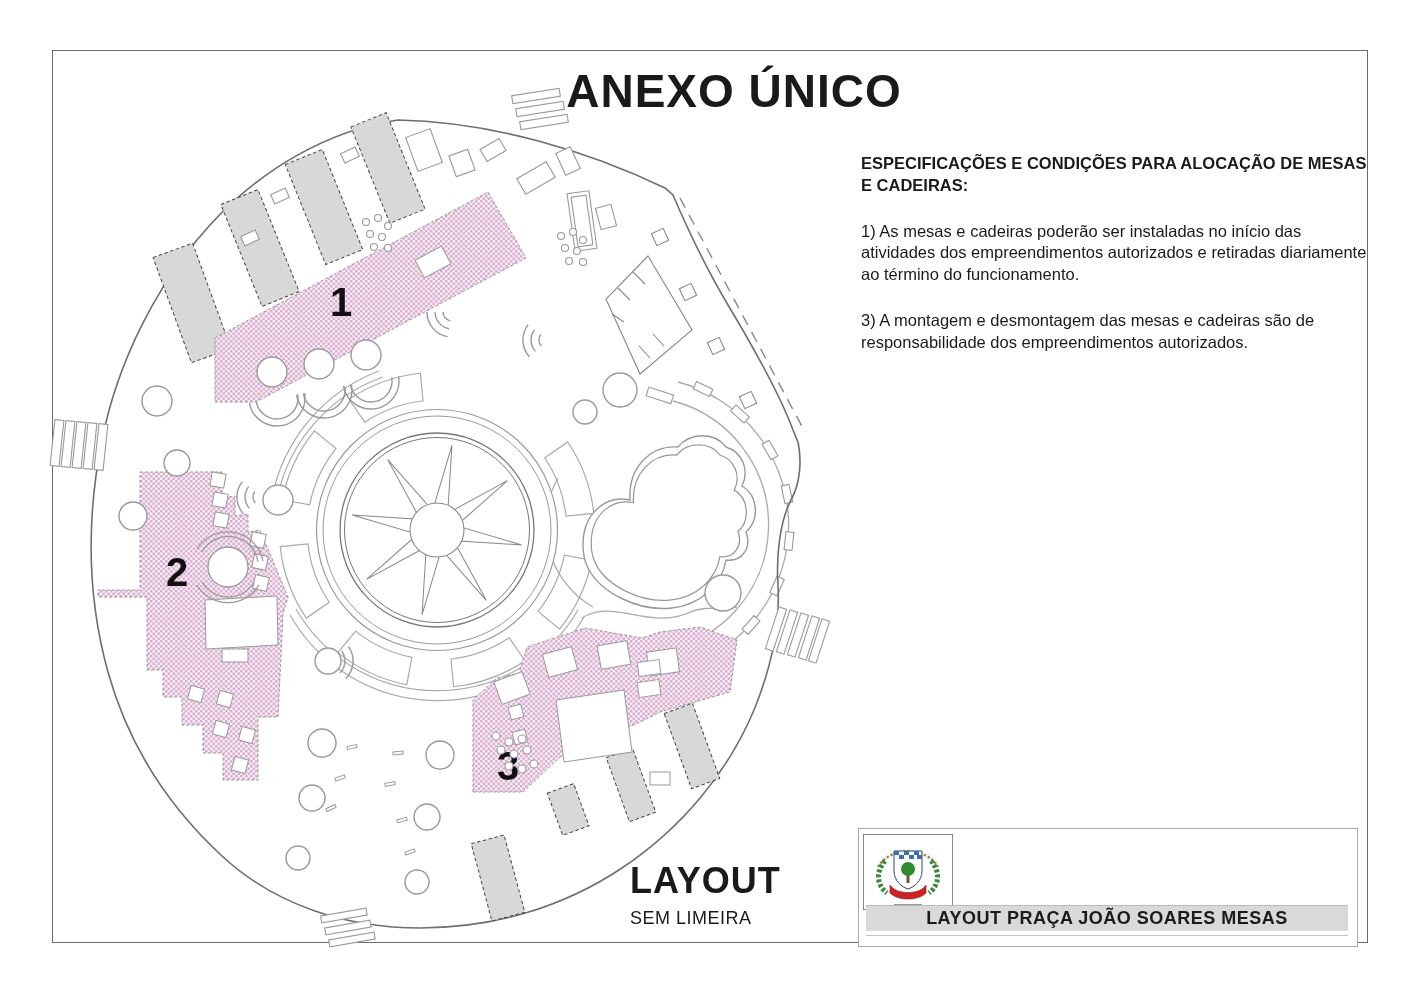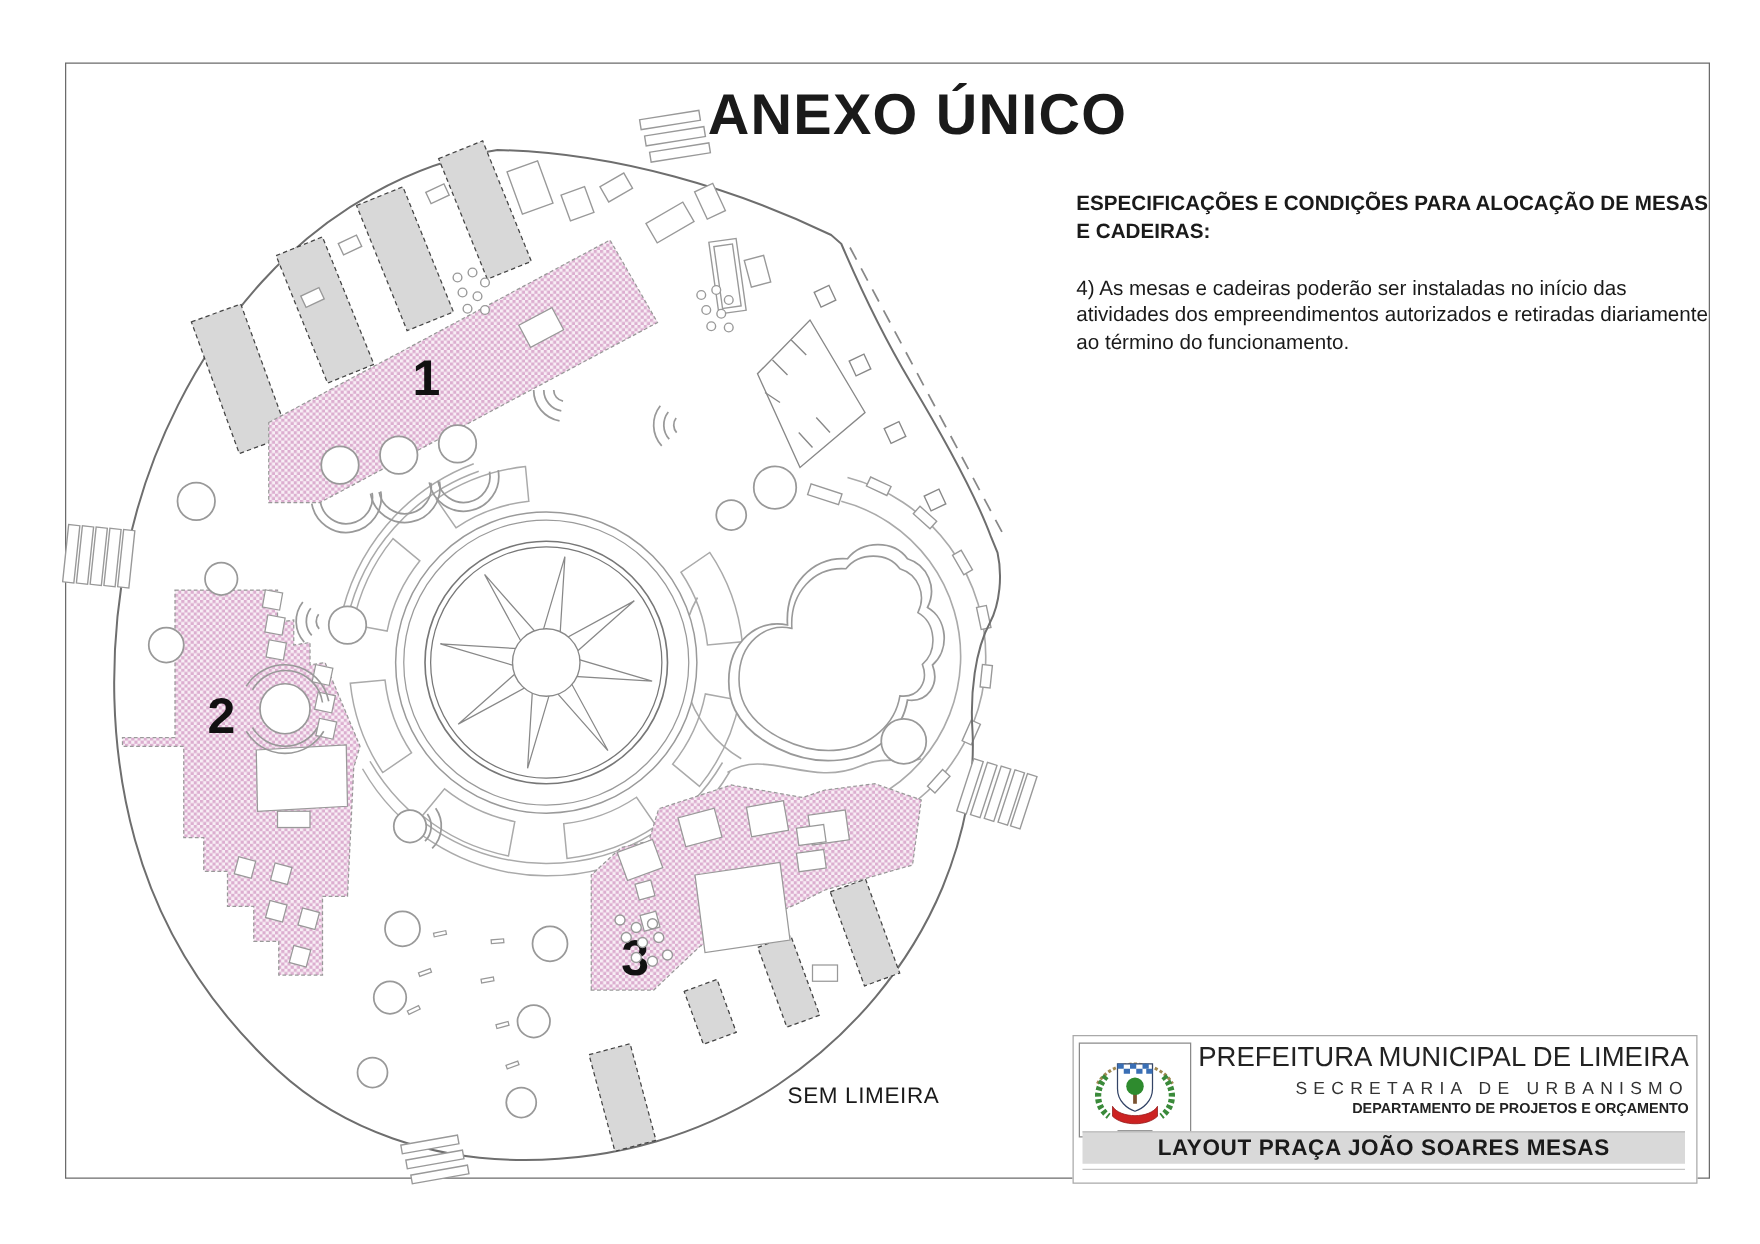--- a/index.html
+++ b/index.html
@@ -307,24 +307,26 @@
       <rect x="329.5" y="803" width="3" height="10" transform="rotate(64 331 808)"></rect>
       <rect x="396.5" y="748" width="3" height="10" transform="rotate(85 398 753)"></rect>
       <rect x="388.5" y="779" width="3" height="10" transform="rotate(80 390 784)"></rect>
       <rect x="400.5" y="815" width="3" height="10" transform="rotate(75 402 820)"></rect>
       <rect x="408.5" y="847" width="3" height="10" transform="rotate(70 410 852)"></rect>
     </g>
   </svg>
 
   <div id="specs">
     <p class="head">ESPECIFICAÇÕES E CONDIÇÕES PARA ALOCAÇÃO DE MESAS E CADEIRAS:</p>
-    <p>4) As mesas e cadeiras poderão ser instaladas no início das atividades dos empreendimentos autorizados e retiradas diariamente ao término do funcionamento.</p>
+    <p>1) As mesas e cadeiras poderão ser instaladas no início das atividades dos empreendimentos autorizados e retiradas diariamente ao término do funcionamento.</p>
+    <p>3) A montagem e desmontagem das mesas e cadeiras são de responsabilidade dos empreendimentos autorizados.</p>
   </div>
 
   <div id="caption">
+    <div class="t">LAYOUT</div>
     <div class="s">SEM LIMEIRA</div>
   </div>
 
   <div id="tblock">
     <div class="logo">
       <svg width="88" height="74" viewBox="0 0 88 74">
         <path d="M14,32 A33,27 0 0 1 74,32" fill="none" stroke="#a08850" stroke-width="2.5" stroke-dasharray="2.5,1.8"></path>
         <path d="M21,26 C12,36 12,50 23,58" fill="none" stroke="#3a8a3a" stroke-width="5" stroke-dasharray="3,2"></path>
         <path d="M67,26 C76,36 76,50 65,58" fill="none" stroke="#3a8a3a" stroke-width="5" stroke-dasharray="3,2"></path>
         <path d="M30,16 L58,16 L58,36 C58,46 50,52 44,54 C38,52 30,46 30,36 Z" fill="#fff" stroke="#334466" stroke-width="1"></path>
@@ -335,21 +337,16 @@
             <rect x="35" y="20" width="5" height="4"></rect>
           <rect x="45" y="20" width="5" height="4"></rect>
             <rect x="53" y="20" width="5" height="4"></rect>
         </g>
         <rect x="42.5" y="38" width="3" height="10" fill="#7a5230"></rect>
         <circle cx="44" cy="34" r="7" fill="#2e8b2e"></circle>
         <path d="M26,50 C32,60 56,60 62,50 L62,58 C54,66 34,66 26,58 Z" fill="#cc2222" stroke="#901818" stroke-width="0.6"></path>
         <rect x="30" y="69" width="28" height="2" fill="#999"></rect>
       </svg>
     </div>
-    <div class="txt">
-      <div class="org">PREFEITURA MUNICIPAL DE LIMEIRA</div>
-      <div class="d1">SECRETARIA DE URBANISMO</div>
-      <div class="d2">DEPARTAMENTO DE PROJETOS E ORÇAMENTO</div>
-    </div>
     <div class="bar">LAYOUT PRAÇA JOÃO SOARES MESAS</div>
     <div class="underline"></div>
   </div>
 </div>
 
 </body></html>

